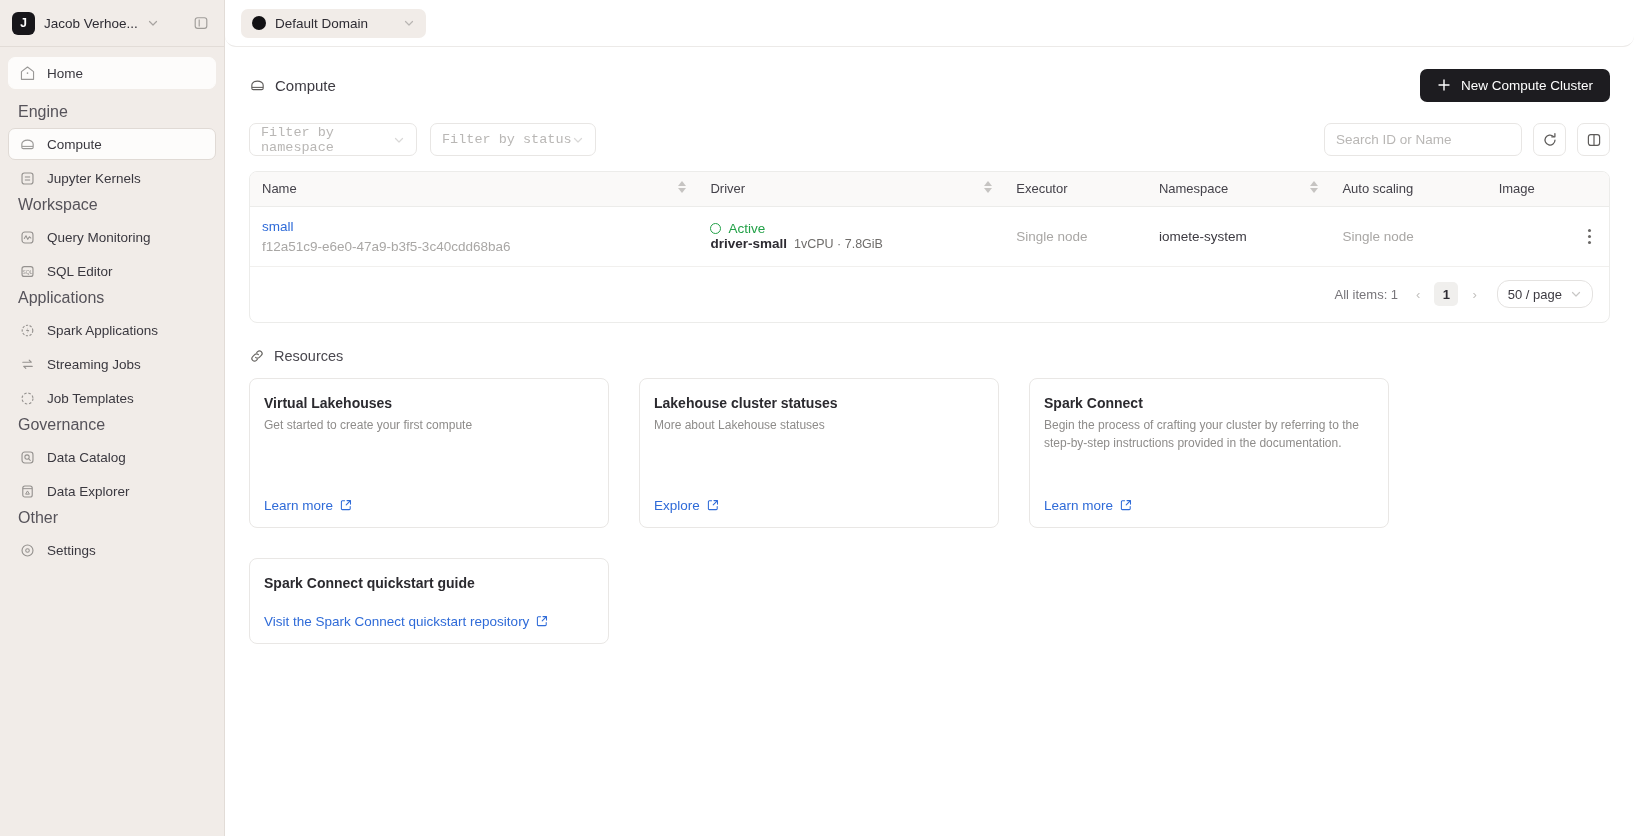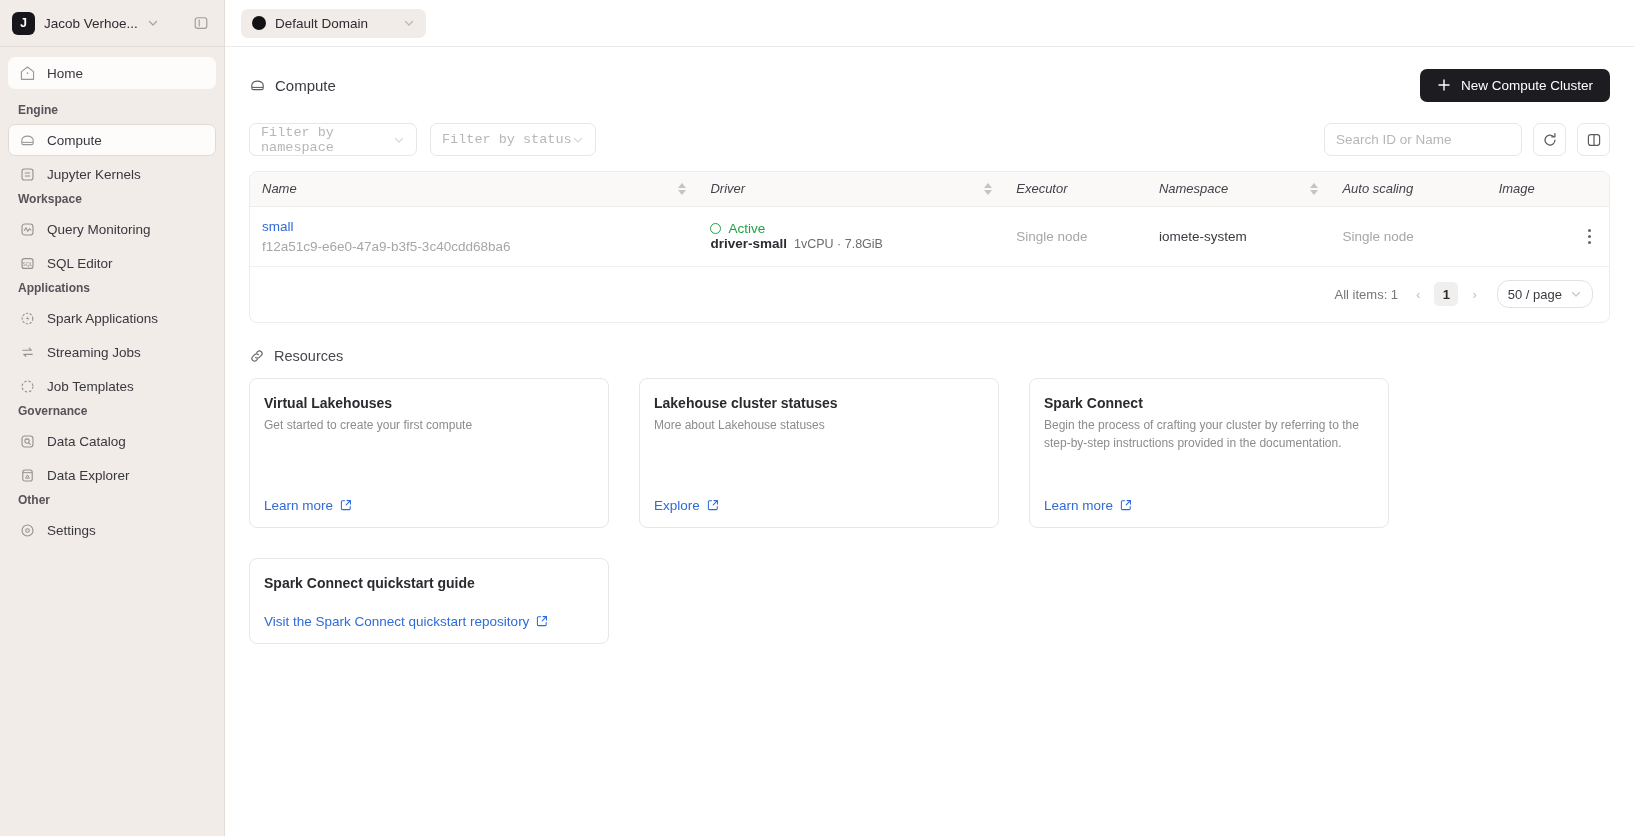--- a/index.html
+++ b/index.html
@@ -51,32 +51,33 @@
     border-radius: 7px;
     font-size: 13.5px; color: #3a383f;
     margin-bottom: 2px;
     border: 1px solid transparent;
     cursor: pointer;
   }
   .nav-item .ico { width: 17px; height: 17px; flex: 0 0 17px; opacity: .62; display:block; }
   .nav-item.sel-home { background: #fdfcfb; border-color: #fdfcfb; }
   .nav-item.sel { background: #fdfcfb; border-color: #e0dad5; }
   .nav-group {
-    font-size: 12px; font-weight: 700; color: #56535a;
+    font-size: 16px; font-weight: 400; color: #56535a;
     padding: 0 10px; margin: 0 0 7px 0;
   }
   .nav-group.first { margin-top: 14px; }
 
   
   .main { flex: 1 1 auto; height: 836px; display: flex; flex-direction: column; background:#fff; overflow:hidden;}
   .topbar {
     height: 47px; flex: 0 0 47px;
     border-bottom: 1px solid #eceae8;
     display: flex; align-items: center;
     padding: 0 16px;
+    border-radius: 11px;
   }
   .domain-pill {
     display: flex; align-items: center; gap: 9px;
     height: 29px; padding: 0 11px;
     background: #f1ece8; border-radius: 7px;
     font-size: 13.5px; color: #2e2c33;
     min-width: 185px;
     cursor: pointer;
   }
   .domain-dot { width: 14px; height: 14px; border-radius: 50%; background: #121114; flex:0 0 14px;}
@@ -142,21 +143,21 @@
   }
   table { width: 100%; border-collapse: collapse; table-layout: fixed; }
   thead th {
     background: #faf9f8;
     font-size: 13px; font-weight: 400; color: #44424a;
     text-align: left; height: 34px;
     padding: 0 12px;
     border-bottom: 1px solid #ececea;
     white-space: nowrap;
   }
-  thead th .th-in { display: flex; align-items: center; font-style: italic; }
+  thead th .th-in { display: flex; align-items: flex-start; }
   .sorter { margin-left: auto; display: flex; flex-direction: column; gap: 2px; }
   .sorter i {
     display: block; width: 0; height: 0;
     border-left: 4px solid transparent; border-right: 4px solid transparent;
   }
   .sorter i.up { border-bottom: 5px solid #c6c4c2; }
   .sorter i.dn { border-top: 5px solid #c6c4c2; }
   tbody td { padding: 12px; vertical-align: middle; font-size: 13.5px; color: #3c3a41; }
   .cl-link { color: #2f6bd8; font-size: 13.5px; cursor: pointer; display:block; }
   .cl-id { color: #a9a7a5; font-size: 13.5px; margin-top: 5px; }

